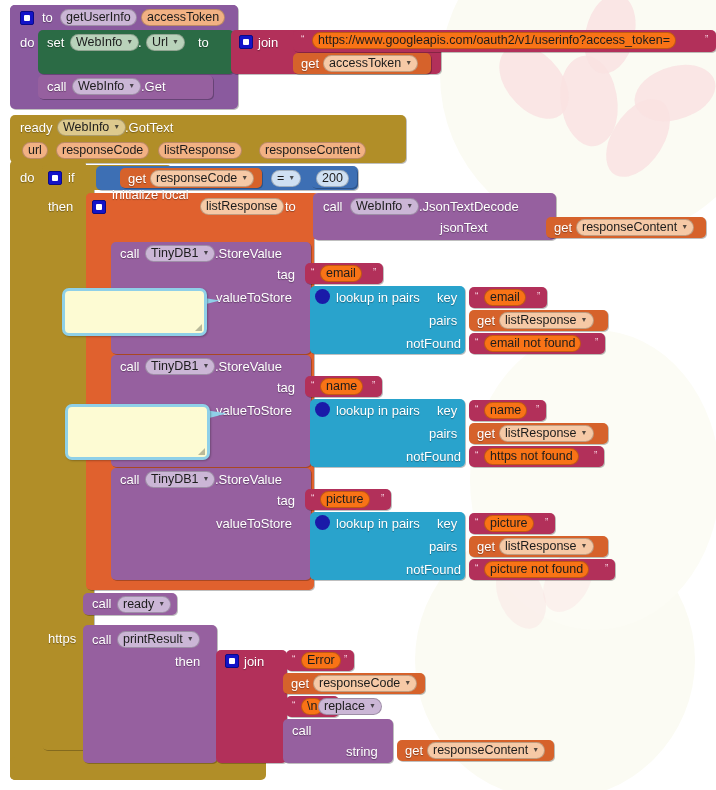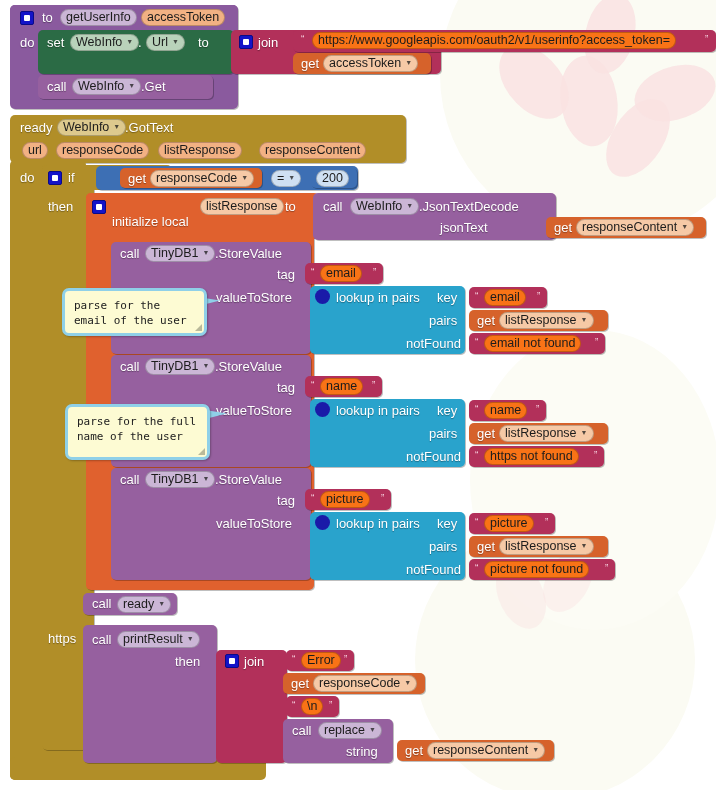--- a/index.html
+++ b/index.html
@@ -221,21 +221,21 @@
     </span>
   <div class="blk c-blue shadow" style="left:311px;top:168px;width:46px;height:20px;"></div>
   <span class="field f-blue" style="left:316px;top:170px;">
       <span>200</span>
     </span>
 
   <div class="blk c-orange shadow" style="left:86px;top:193px;width:228px;height:397px;"></div>
   <div class="blk c-orange" style="left:86px;top:193px;width:233px;height:46px;"></div>
 
   <div class="mut" style="left:92px;top:200px;"></div>
-  <span class="blk-lbl" style="left:112px;top:215px;">initialize local</span>
+  <span class="blk-lbl" style="left:112px;top:188px;">initialize local</span>
   <span class="field f-orange-d" style="left:200px;top:198px;">
       <span>listResponse</span>
     </span>
   <span class="blk-lbl" style="left:285px;top:200px;">to</span>
   <span class="blk-lbl" style="left:111px;top:246px;">in</span>
 
   <div class="blk c-purple2 shadow" style="left:313px;top:193px;width:243px;height:47px;"></div>
   <span class="blk-lbl" style="left:323px;top:200px;">call</span>
   <span class="field f-purple" style="left:350px;top:198px;">
       <span>WebInfo</span>
@@ -290,22 +290,21 @@
     </span>
 
   <div class="blk c-magenta shadow" style="left:469px;top:333px;width:136px;height:21px;"></div>
   <span class="quote" style="left:475px;top:338px;">“</span>
   <span class="field f-pink" style="left:484px;top:335px;">
       <span>email not found</span>
     </span>
   <span class="quote" style="left:595px;top:338px;">”</span>
 
   <div class="ctail" style="left:198px;top:297px;width:22px;height:9px;clip-path:polygon(0 0,100% 40%,0 100%);"></div>
-  <div class="comment" style="left:62px;top:288px;width:145px;height:48px;"><span>parse for the
-email of the user</span><span class="resz"></span></div>
+  <div class="comment" style="left:62px;top:288px;width:145px;height:48px;"><span class="resz"></span></div>
 
   <div class="blk c-purple2 shadow" style="left:111px;top:355px;width:200px;height:112px;"></div>
   <span class="blk-lbl" style="left:120px;top:360px;">call</span>
   <span class="field f-purple" style="left:145px;top:358px;">
       <span>TinyDB1</span>
       <span class="caret">▼</span>
     </span>
   <span class="blk-lbl" style="left:215px;top:360px;">.StoreValue</span>
   <span class="blk-lbl" style="left:277px;top:381px;">tag</span>
   <span class="blk-lbl" style="left:216px;top:404px;">valueToStore</span>
@@ -339,22 +338,21 @@
     </span>
 
   <div class="blk c-magenta shadow" style="left:469px;top:446px;width:135px;height:21px;"></div>
   <span class="quote" style="left:475px;top:451px;">“</span>
   <span class="field f-pink" style="left:484px;top:448px;">
       <span>https not found</span>
     </span>
   <span class="quote" style="left:594px;top:451px;">”</span>
 
   <div class="ctail" style="left:205px;top:410px;width:22px;height:9px;clip-path:polygon(0 0,100% 40%,0 100%);"></div>
-  <div class="comment" style="left:65px;top:404px;width:145px;height:56px;"><span>parse for the full
-name of the user</span><span class="resz"></span></div>
+  <div class="comment" style="left:65px;top:404px;width:145px;height:56px;"><span class="resz"></span></div>
 
   <div class="blk c-purple2 shadow" style="left:111px;top:468px;width:200px;height:112px;"></div>
   <span class="blk-lbl" style="left:120px;top:473px;">call</span>
   <span class="field f-purple" style="left:145px;top:471px;">
       <span>TinyDB1</span>
       <span class="caret">▼</span>
     </span>
   <span class="blk-lbl" style="left:215px;top:473px;">.StoreValue</span>
   <span class="blk-lbl" style="left:277px;top:494px;">tag</span>
   <span class="blk-lbl" style="left:216px;top:517px;">valueToStore</span>
@@ -429,21 +427,21 @@
 
   <div class="blk c-magenta shadow" style="left:286px;top:696px;width:53px;height:21px;"></div>
   <span class="quote" style="left:292px;top:701px;">“</span>
   <span class="field f-pink" style="left:301px;top:698px;">
       <span>\n</span>
     </span>
   <span class="quote" style="left:329px;top:701px;">”</span>
 
   <div class="blk c-purple2 shadow" style="left:283px;top:719px;width:110px;height:44px;"></div>
   <span class="blk-lbl" style="left:292px;top:724px;">call</span>
-  <span class="field f-purple" style="left:318px;top:722px;">
+  <span class="field f-purple" style="left:318px;top:698px;">
       <span>replace</span>
       <span class="caret">▼</span>
     </span>
   <span class="blk-lbl" style="left:346px;top:745px;">string</span>
 
   <div class="blk c-orange2 shadow" style="left:397px;top:740px;width:157px;height:21px;"></div>
   <span class="blk-lbl" style="left:405px;top:744px;">get</span>
   <span class="field f-orange-d" style="left:427px;top:742px;">
       <span>responseContent</span>
       <span class="caret">▼</span>

